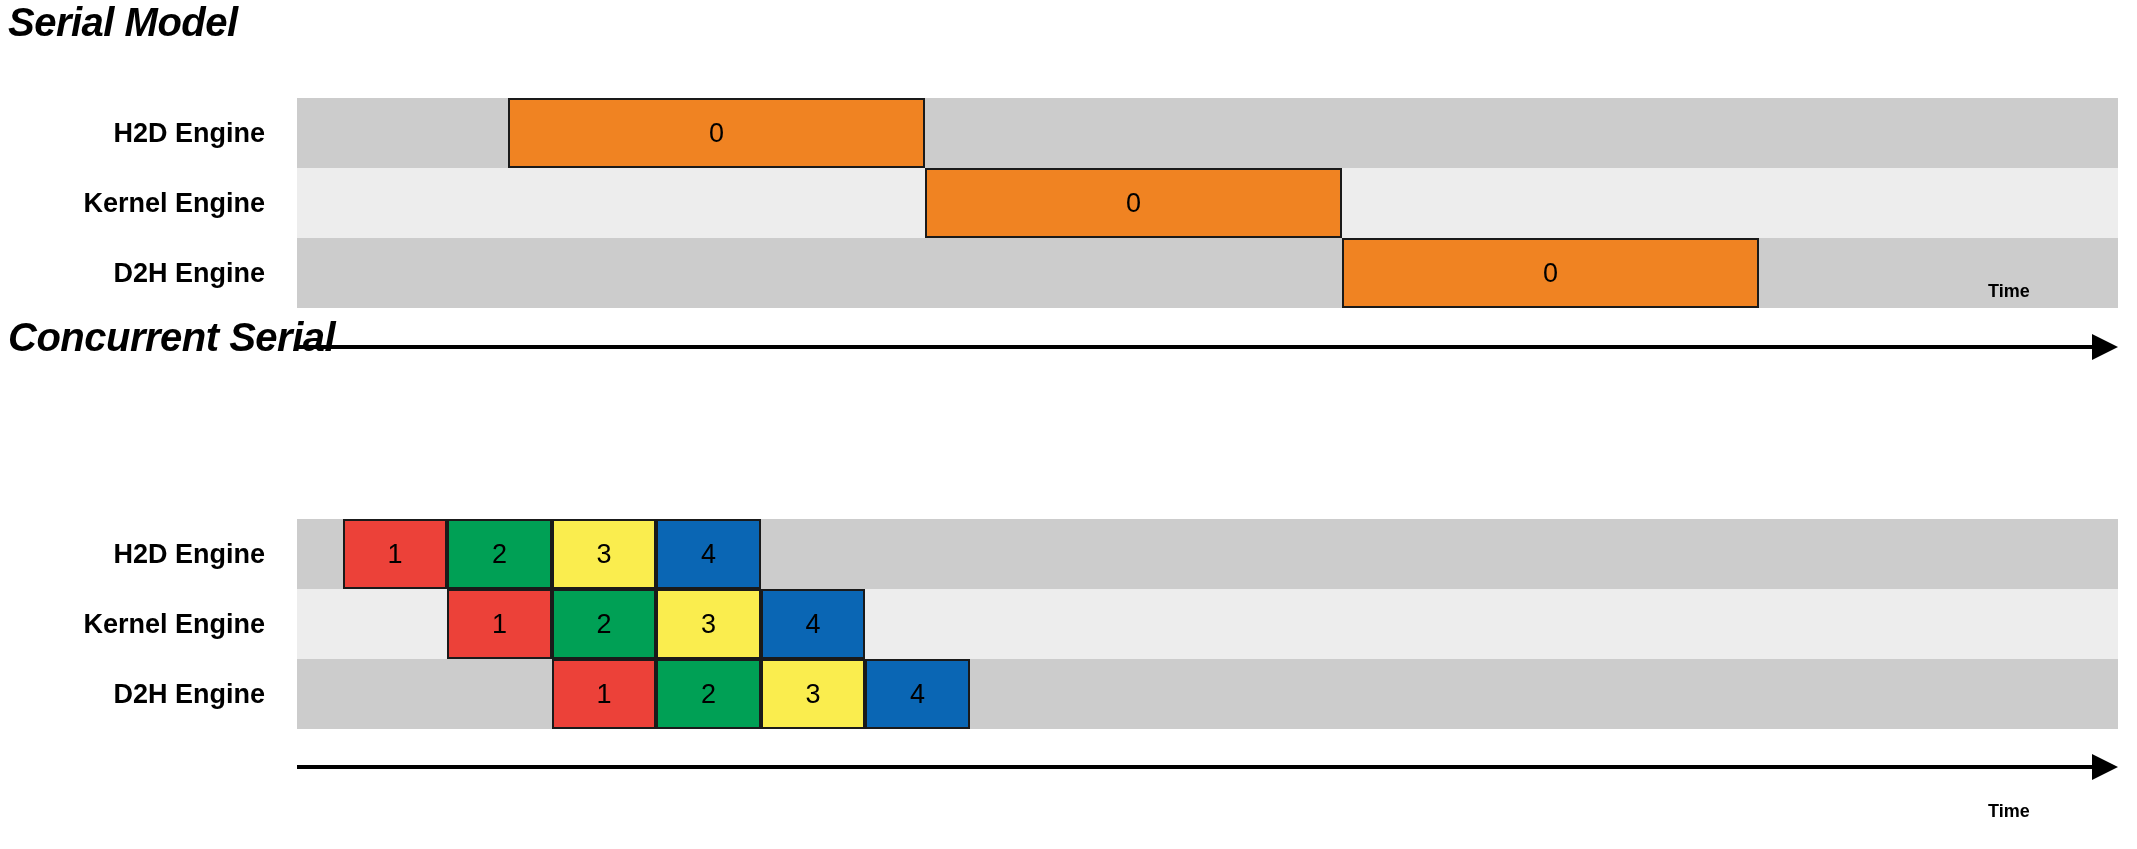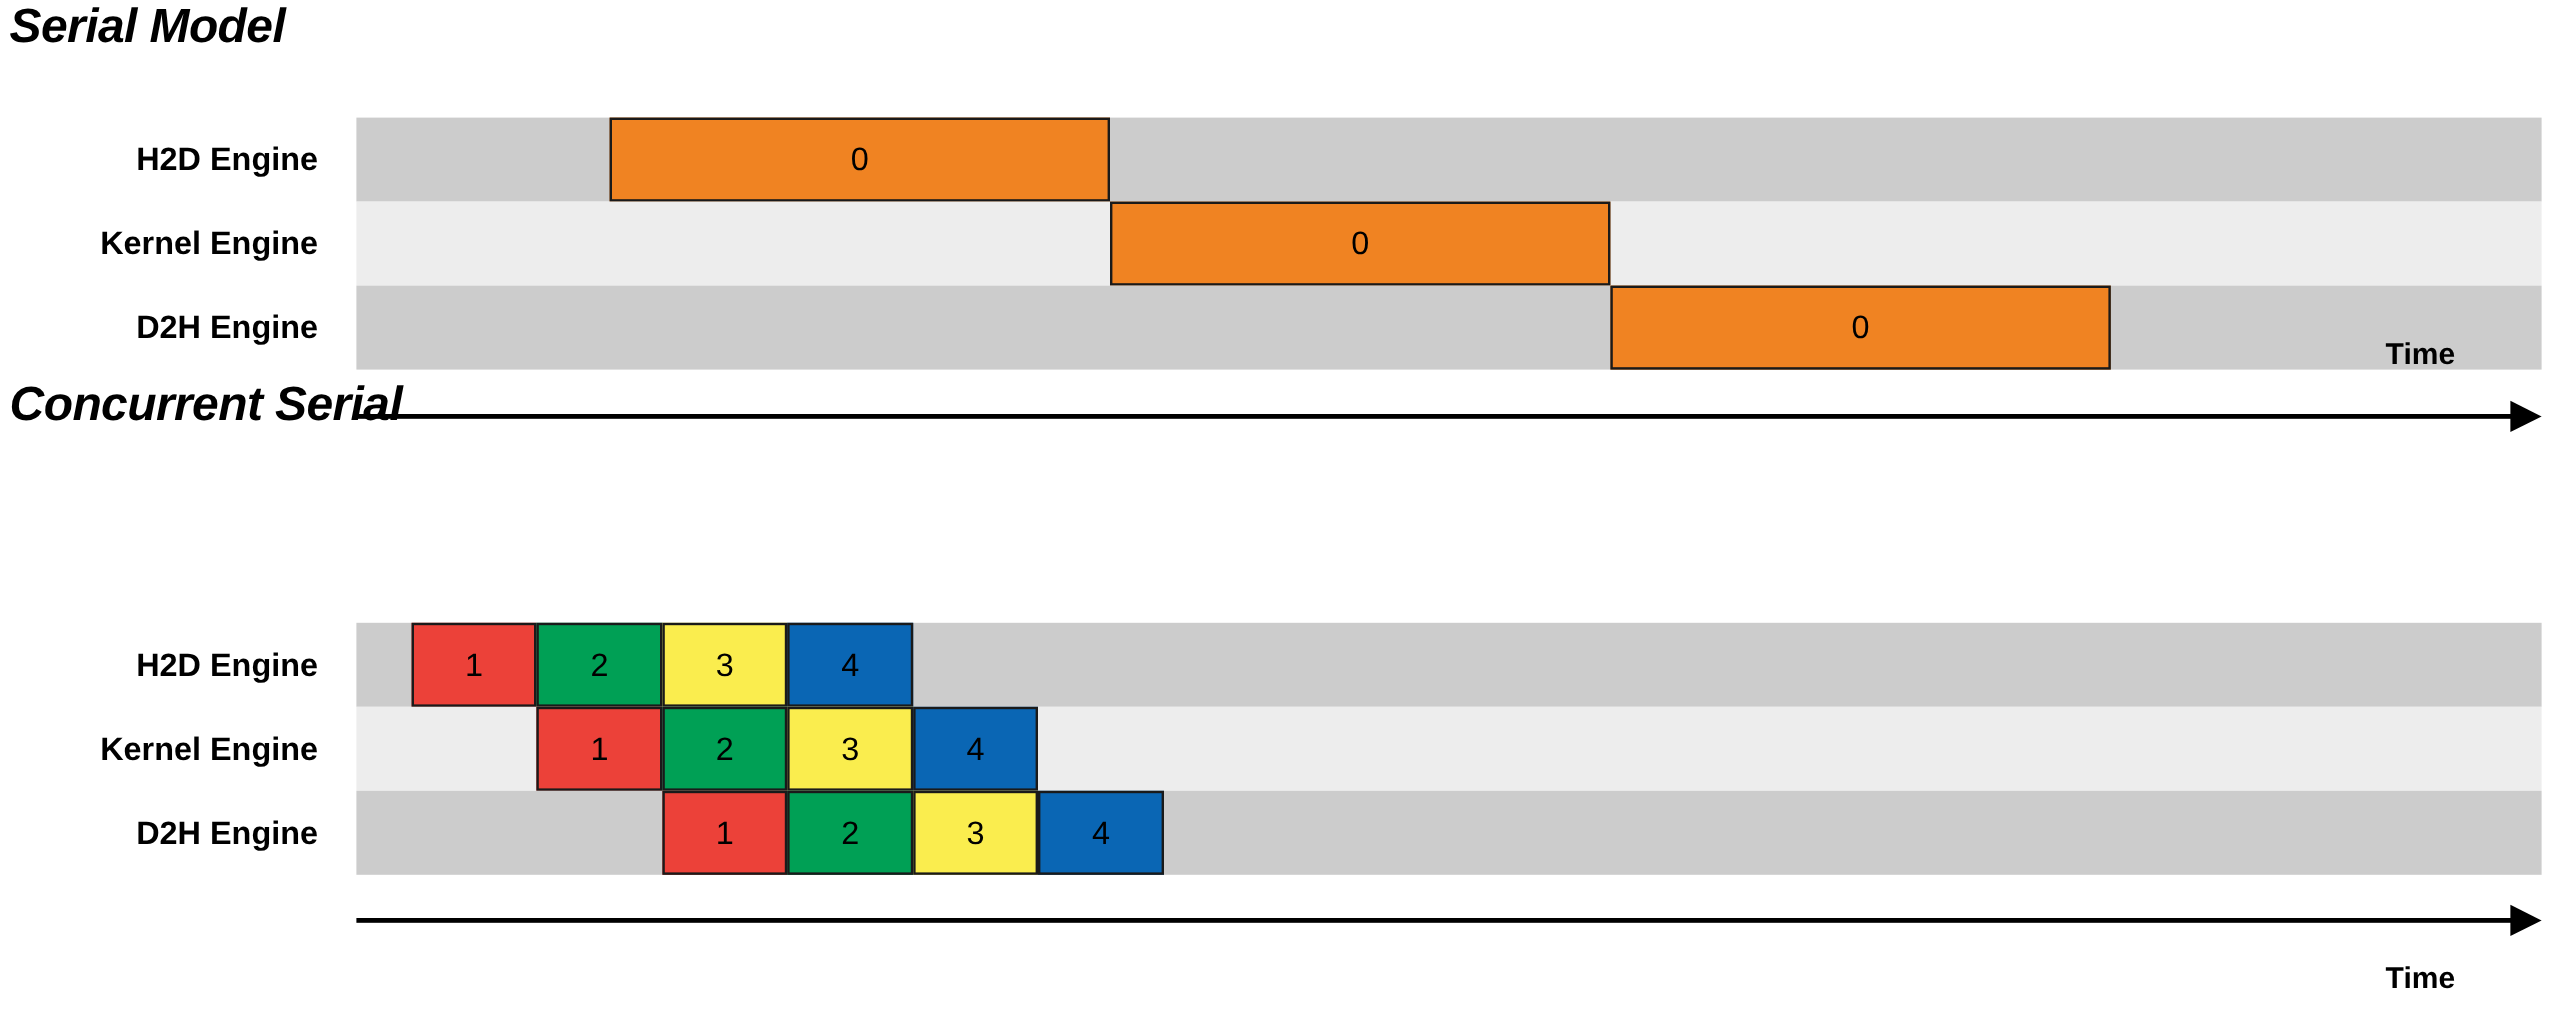--- a/index.html
+++ b/index.html
@@ -25,21 +25,21 @@
   .c-orange{background:#f08322;}
   .c-red{background:#ec4139;}
   .c-green{background:#00a055;}
   .c-yellow{background:#faed4e;}
   .c-blue{background:#0a66b4;}
 
   .axis{position:absolute;height:0;border-top:4px solid #000;}
   .arrowhead{position:absolute;width:0;height:0;
              border-top:13px solid transparent;border-bottom:13px solid transparent;
              border-left:26px solid #000;}
-  .time-label{position:absolute;font-size:25px;font-weight:bold;white-space:nowrap;}
+  .time-label{position:absolute;font-size:18px;font-weight:bold;white-space:nowrap;}
 </style>
 </head>
 <body>
 
 <div class="section">
 
   <div class="sec-title" style="left:8px;top:0px;">Serial Model</div>
 
   <div class="row-label" style="top:98px;">H2D Engine</div>
   <div class="track dark" style="top:98px;">

